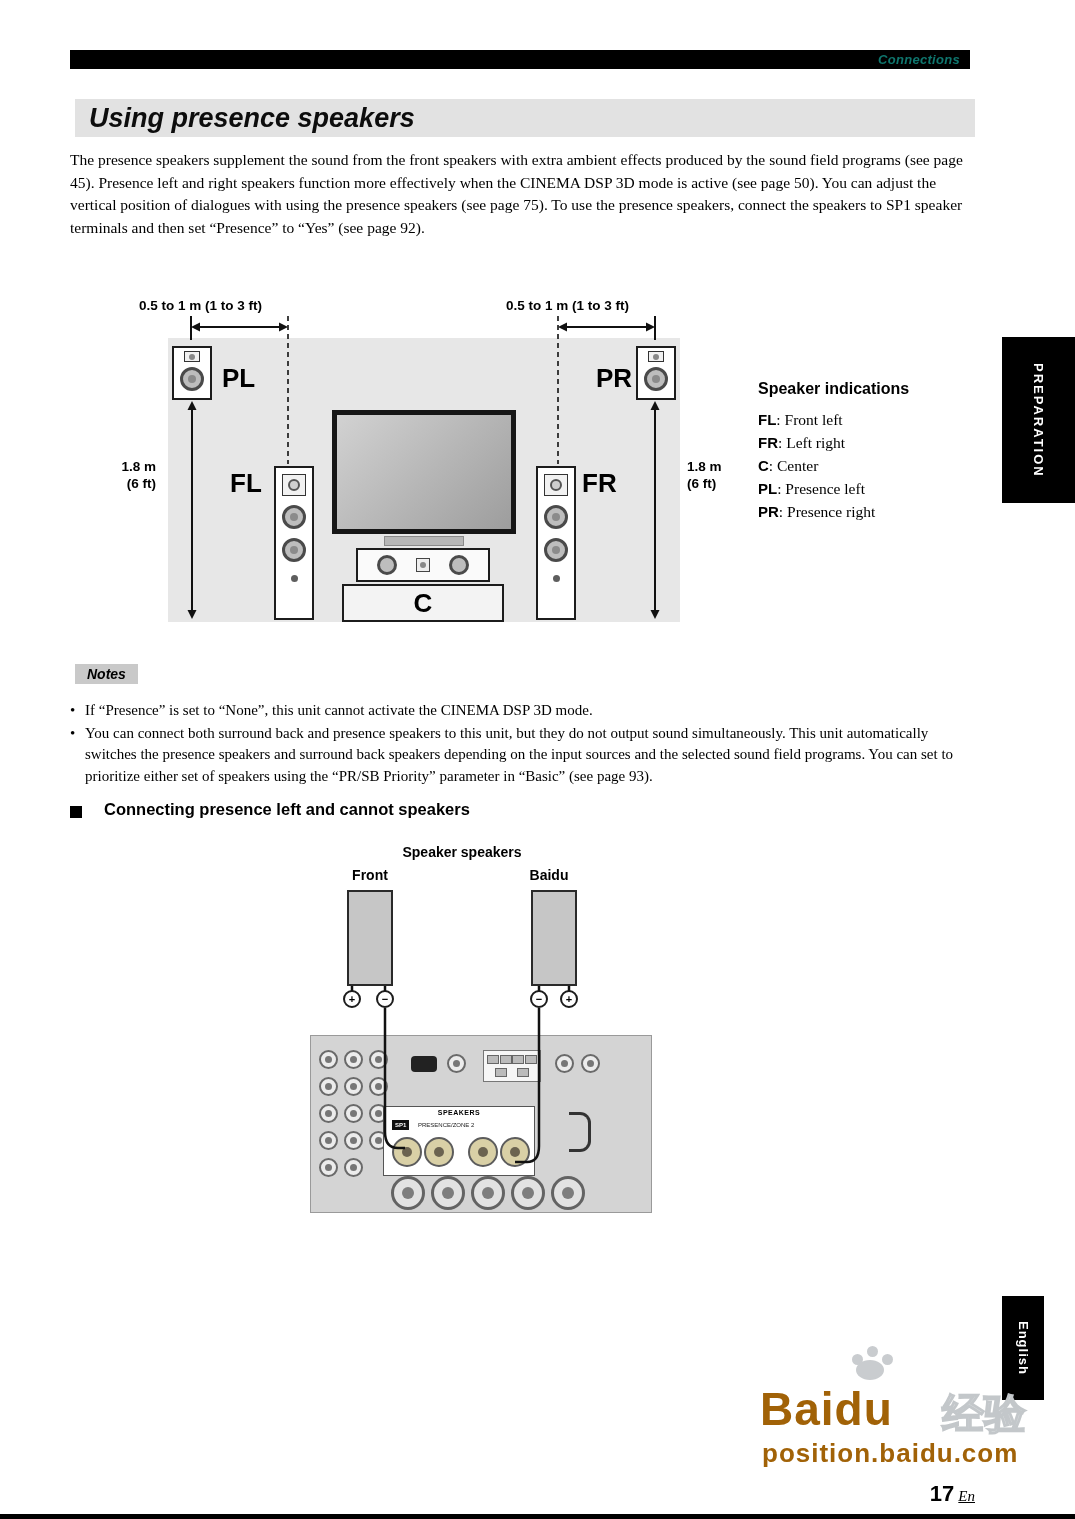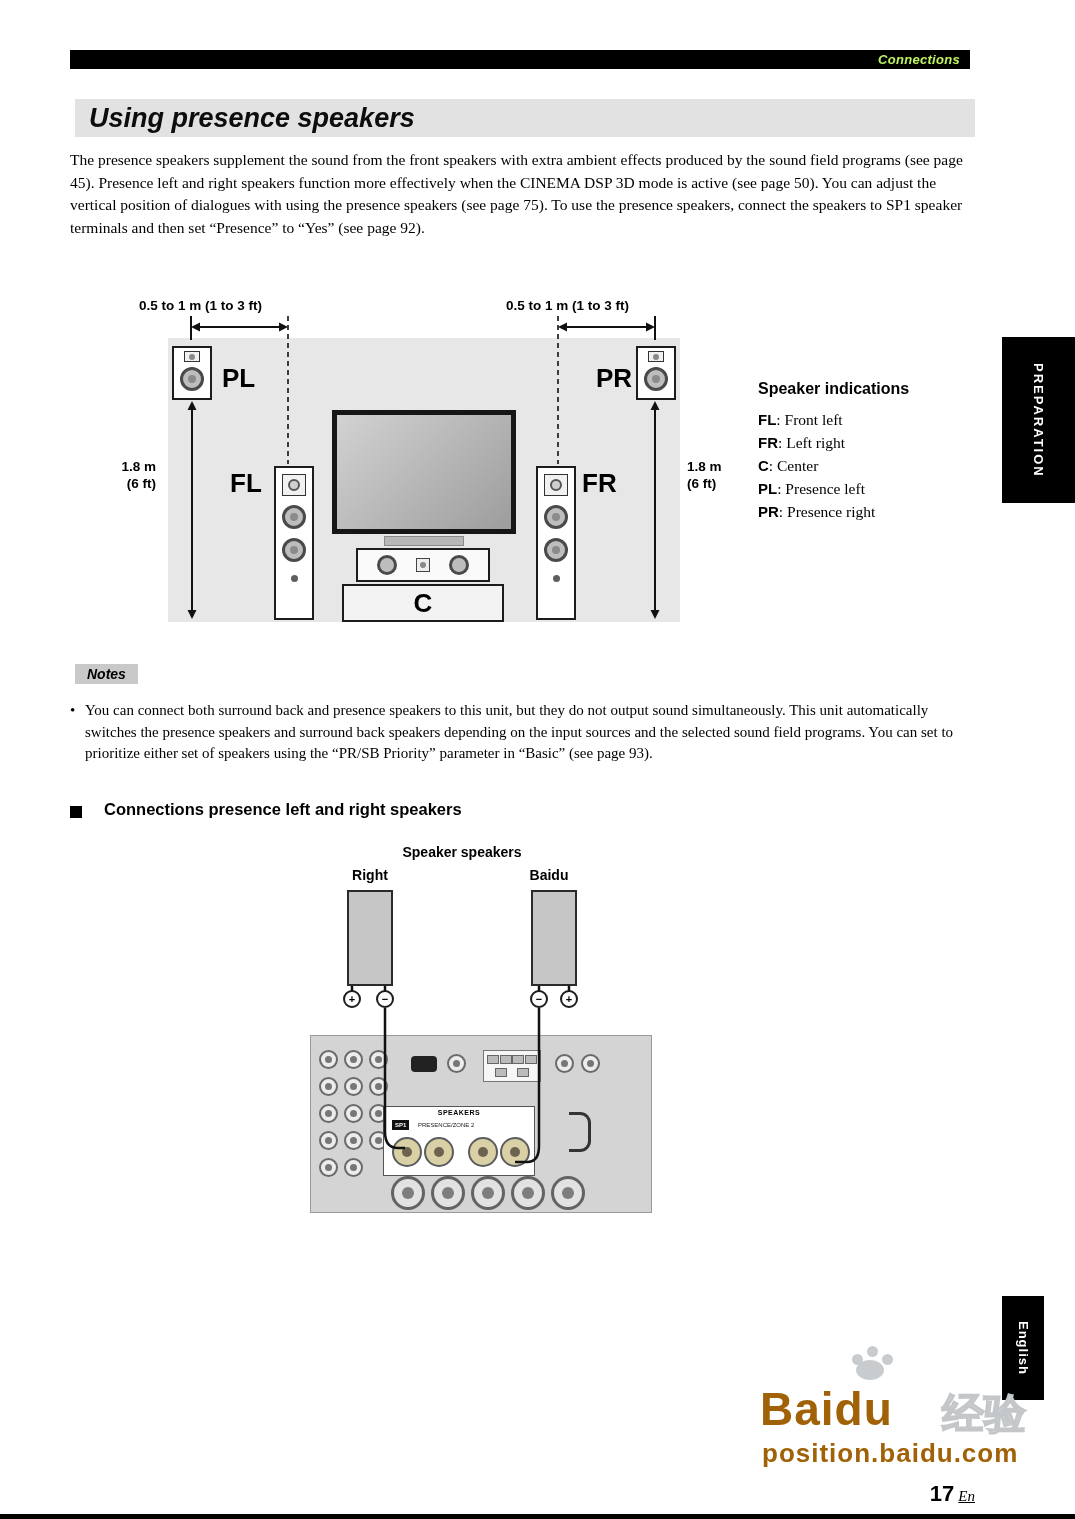--- a/index.html
+++ b/index.html
@@ -5,21 +5,21 @@
   * { margin:0; padding:0; box-sizing:border-box; }
   html,body { background:#fff; }
   body {
     width:1075px; height:1519px; position:relative; overflow:hidden;
     font-family:"Liberation Sans", sans-serif; color:#000;
   }
   .abs { position:absolute; }
 
   
   .conn-bar { left:70px; top:50px; width:900px; height:19px; background:#000;
-    color:#bef264; font:italic bold 13px/19px "Liberation Sans",sans-serif;
+    color:#0f766e; font:italic bold 13px/19px "Liberation Sans",sans-serif;
     text-align:right; padding-right:10px; letter-spacing:.3px; }
   .title-bar { left:75px; top:99px; width:900px; height:38px; background:#e2e2e2; }
   .title-text { font:italic bold 27px/38px "Liberation Sans",sans-serif; padding-left:14px; color:#0d0d0d; }
 
   .intro { left:70px; top:149px; width:903px;
     font:15.5px/22.6px "Liberation Serif",serif; }
 
   
   .room { left:168px; top:338px; width:512px; height:284px; background:#e7e7e7; }
   .dim-label { font:bold 13.5px "Liberation Sans",sans-serif; text-align:left; width:200px; }
@@ -220,28 +220,29 @@
     <div class="si-line"><span class="si-abbr">FL</span><span>: Front left</span></div>
     <div class="si-line"><span class="si-abbr">FR</span><span>: Left right</span></div>
     <div class="si-line"><span class="si-abbr">C</span><span>: Center</span></div>
     <div class="si-line"><span class="si-abbr">PL</span><span>: Presence left</span></div>
     <div class="si-line"><span class="si-abbr">PR</span><span>: Presence right</span></div>
   </div>
 </div>
 
 <div class="abs notes-chip">Notes</div>
 <div class="abs notes-list">
+  <div class="note-item">If “Presence” is set to “None”, this unit cannot activate the CINEMA DSP 3D mode.</div>
   <div class="note-item">You can connect both surround back and presence speakers to this unit, but they do not output sound simultaneously. This unit automatically switches the presence speakers and surround back speakers depending on the input sources and the selected sound field programs. You can set to prioritize either set of speakers using the “PR/SB Priority” parameter in “Basic” (see page 93).</div>
 </div>
 
 <div class="abs sec-head-sq"></div>
-<div class="abs sec-head">Connections presence left and right speakers</div>
+<div class="abs sec-head">Connecting presence left and cannot speakers</div>
 
 <div class="abs conn-title" style="left:362px;top:844px;">Speaker speakers</div>
-<div class="abs conn-sub" style="left:330px;top:867px;">Right</div>
+<div class="abs conn-sub" style="left:330px;top:867px;">Front</div>
 <div class="abs conn-sub" style="left:509px;top:867px;">Baidu</div>
 
 <div class="abs conn-spk" style="left:347px;top:890px;"></div>
 <div class="abs conn-spk" style="left:531px;top:890px;"></div>
 
 <div class="abs term" style="left:343px;top:990px;">+</div>
 <div class="abs term" style="left:376px;top:990px;">−</div>
 <div class="abs term" style="left:530px;top:990px;">−</div>
 <div class="abs term" style="left:560px;top:990px;">+</div>
 

